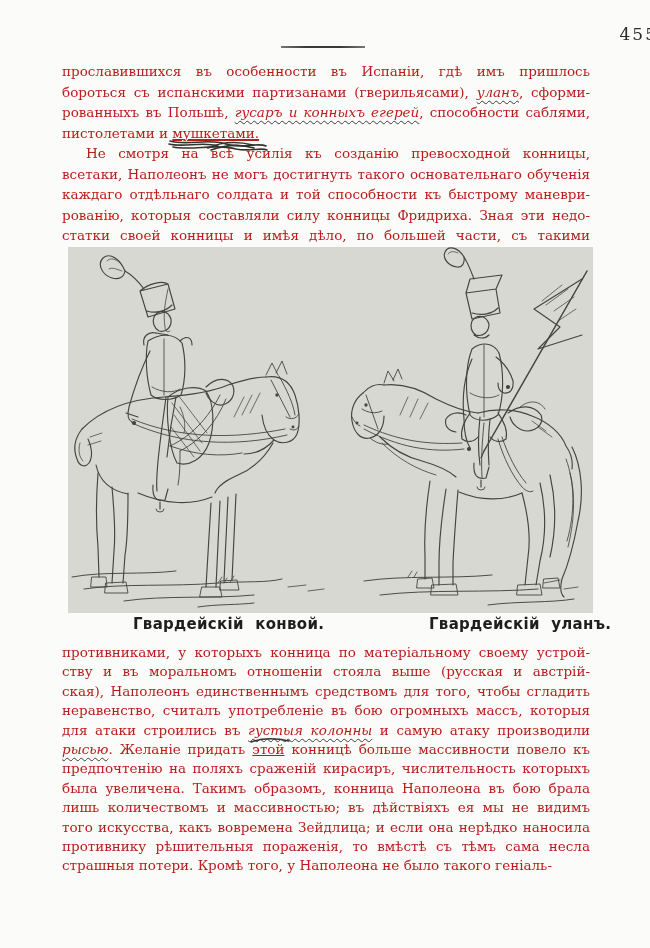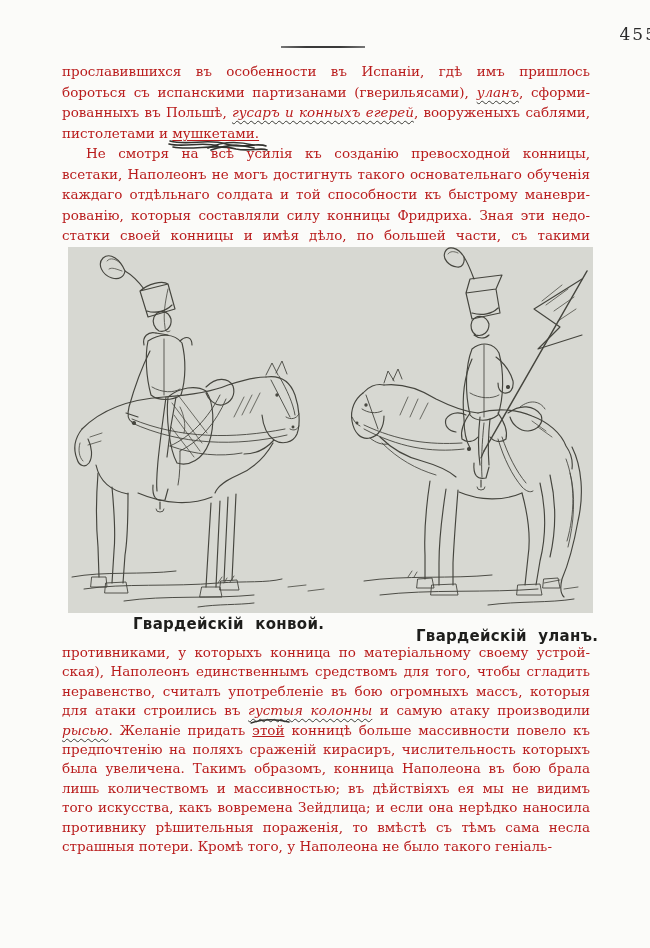--- a/index.html
+++ b/index.html
@@ -33,54 +33,54 @@
   .tl.short{text-align-last:left;}
   .tl.ind{text-indent:24px;}
   .em{
     font-style:italic;
     text-decoration:underline;
     text-decoration-style:wavy;
     text-decoration-thickness:1px;
     text-underline-offset:3px;
     text-decoration-color:#3c3c38;
   }
-  .uheavy{position:relative;display:inline;}
+  .uheavy{position:relative;display:inline;text-decoration:underline;}
   .uheavy .w{text-decoration:underline;text-decoration-thickness:1.2px;text-underline-offset:2px;}
   .uheavy svg{position:absolute;left:-4px;bottom:-11px;pointer-events:none;}
   .pmark{position:relative;display:inline;}
   .pmark svg{position:absolute;left:-4px;top:-6px;pointer-events:none;}
   .ovmark{position:relative;display:inline;text-decoration:underline;}
   .ovmark svg{position:absolute;left:-2px;top:-5px;pointer-events:none;}
   
   .fig{
     position:absolute;top:247px;left:68px;width:525px;height:366px;
     background:#d7d8d2;
   }
   .fig svg{display:block;}
   .figcap{
     position:absolute;top:615px;
     font-family:"DejaVu Sans","Liberation Sans",sans-serif;
     font-weight:bold;font-size:15px;color:#1e1e1c;
     word-spacing:6px;letter-spacing:.3px;
   }
   #capL{left:133px;}
-  #capR{left:416px;margin-top:12px;}
+  #capR{left:429px;}
 </style>
 </head>
 <body>
 
 <div class="page">
 
   <div class="pagenum">455</div>
   <div class="pagenum-rule"></div>
 
   <div class="tblock" id="block1">
     <div class="tl">прославившихся въ особенности въ Испаніи, гдѣ имъ пришлось</div>
     <div class="tl"><span>бороться съ испанскими партизанами (гверильясами), </span><span class="em">уланъ</span><span>, сформи-</span></div>
-    <div class="tl"><span>рованныхъ въ Польшѣ, </span><span class="em">гусаръ и конныхъ егерей</span><span>, вооруженыхъ саблями,</span></div>
+    <div class="tl"><span>рованныхъ въ Польшѣ, </span><span class="em">гусаръ и конныхъ егерей</span><span>, способности саблями,</span></div>
     <div class="tl short"><span>пистолетами и </span><span class="uheavy"><span class="w">мушкетами.</span><svg width="100" height="14" viewBox="0 0 100 14">
             <g fill="none" stroke="#33332f" stroke-width="1.6" stroke-linecap="round">
               <path d="M2,3 C20,8 40,0 58,6 C74,11 90,4 98,8"></path>
               <path d="M5,9 C24,13 48,5 68,11 C82,14 93,9 99,12"></path>
               <path d="M1,6 C16,10 34,3 50,8"></path>
             </g>
           </svg></span></div>
     <div class="tl ind"><span>Не смотря на </span><span class="pmark"><span>всѣ</span><svg width="48" height="12" viewBox="0 0 48 12">
             <g fill="none" stroke="#33332f" stroke-width="1.7" stroke-linecap="round">
               <path d="M1,9 C14,3 30,2 46,6"></path>
@@ -225,20 +225,21 @@
         </g>
       </g>
     </svg>
   </div>
 
   <div class="figcap" id="capL">Гвардейскій конвой.</div>
   <div class="figcap" id="capR">Гвардейскій уланъ.</div>
 
   <div class="tblock" id="block2">
     <div class="tl">противниками, у которыхъ конница по матеріальному своему устрой-</div>
+    <div class="tl">ству и въ моральномъ отношеніи стояла выше (русская и австрій-</div>
     <div class="tl">ская), Наполеонъ единственнымъ средствомъ для того, чтобы сгладить</div>
     <div class="tl">неравенство, считалъ употребленіе въ бою огромныхъ массъ, которыя</div>
     <div class="tl"><span>для атаки строились въ </span><span class="em">густыя колонны</span><span> и самую атаку производили</span></div>
     <div class="tl"><span class="em">рысью</span><span>. Желаніе придать </span><span class="ovmark"><span>этой</span><svg width="40" height="8" viewBox="0 0 40 8">
             <path d="M1,6 C12,2 26,2 39,5" fill="none" stroke="#33332f" stroke-width="1.4" stroke-linecap="round"></path>
           </svg></span><span> конницѣ больше массивности повело къ</span></div>
     <div class="tl">предпочтенію на поляхъ сраженій кирасиръ, числительность которыхъ</div>
     <div class="tl">была увеличена. Такимъ образомъ, конница Наполеона въ бою брала</div>
     <div class="tl">лишь количествомъ и массивностью; въ дѣйствіяхъ ея мы не видимъ</div>
     <div class="tl">того искусства, какъ вовремена Зейдлица; и если она нерѣдко наносила</div>

